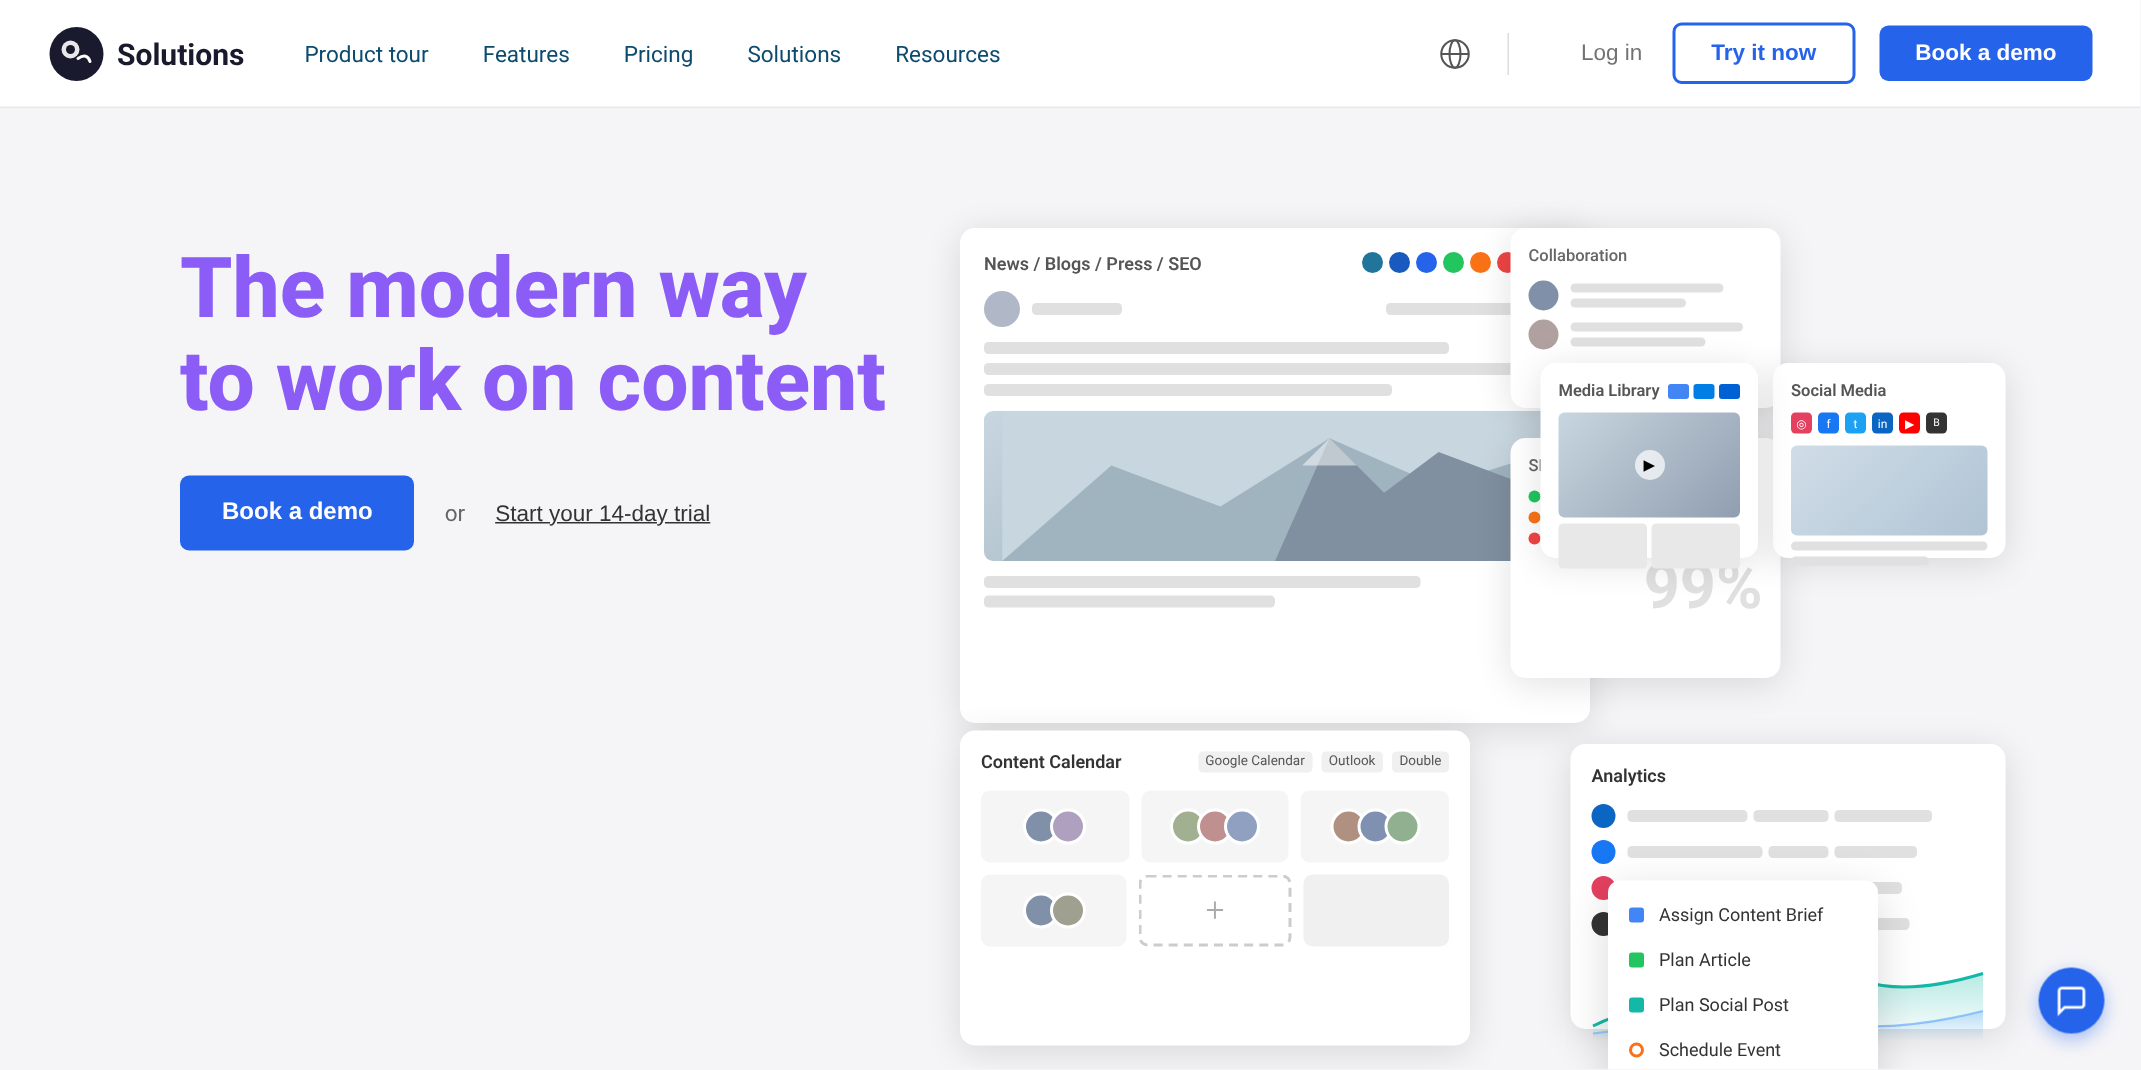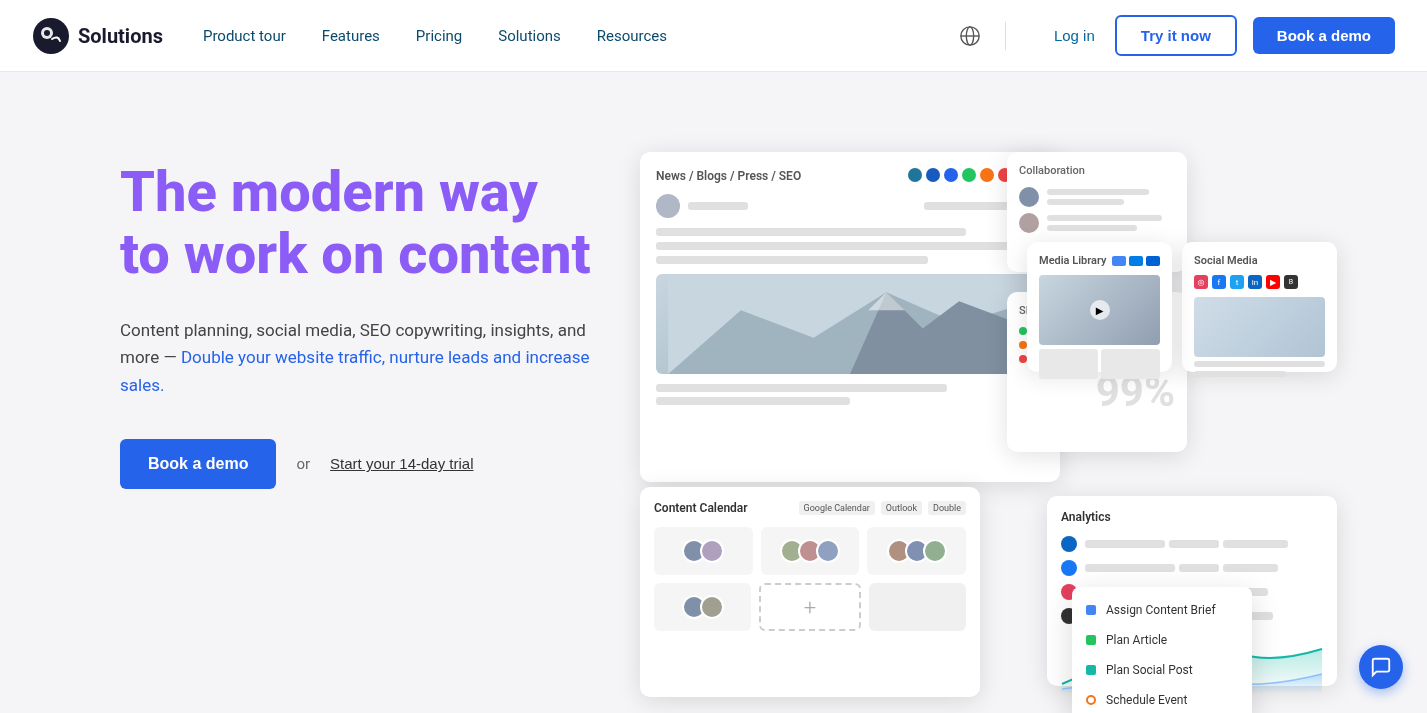--- a/index.html
+++ b/index.html
@@ -55,21 +55,21 @@
       background: #ddd;
       margin: 0 8px;
     }
     .globe-icon {
       width: 22px;
       height: 22px;
       cursor: pointer;
     }
     .btn-login {
       font-size: 15px;
-      color: #0369a1;
+      color: #737373;
       background: none;
       border: none;
       cursor: pointer;
       padding: 8px 4px;
       margin-left: 20px;
     }
     .btn-try {
       font-size: 15px;
       color: #2563eb;
       background: #fff;
@@ -628,23 +628,20 @@
     <button class="btn-login">Log in</button>
     <button class="btn-try">Try it now</button>
     <button class="btn-demo-nav">Book a demo</button>
   </div>
 </nav>
 
 <div class="hero">
 
   <div class="hero-left">
     <h1 class="hero-title">The modern way to work on content</h1>
-    <p class="hero-desc">
-      <span>Content planning, social media, SEO copywriting, insights, and more — </span><a href="#">Double your website traffic, nurture leads and increase sales.</a>
-    </p>
     <div class="hero-cta">
       <button class="btn-demo-hero">Book a demo</button>
       <span class="hero-or">or</span>
       <button class="hero-trial">Start your 14-day trial</button>
     </div>
   </div>
 
   <div class="hero-right">
 
     <div class="card card-editor">

